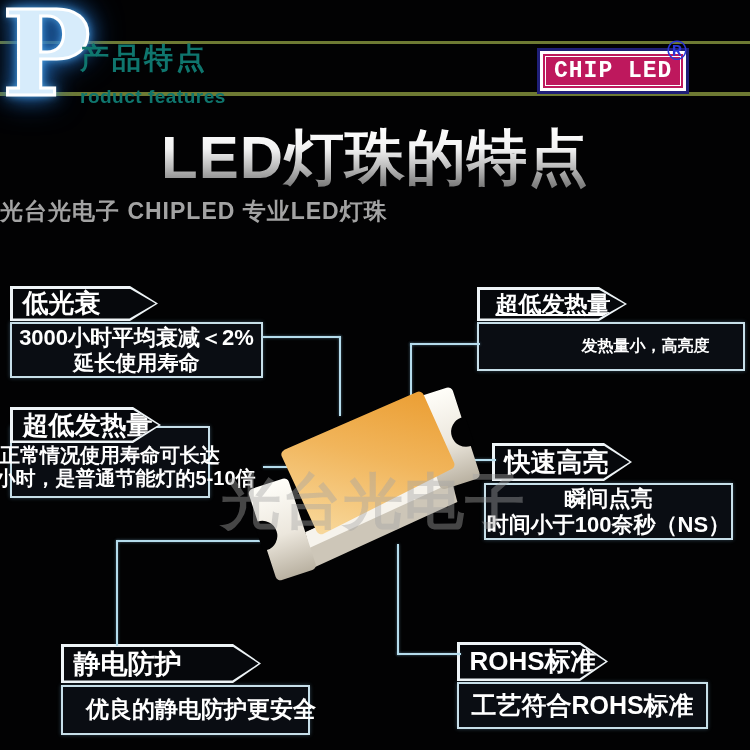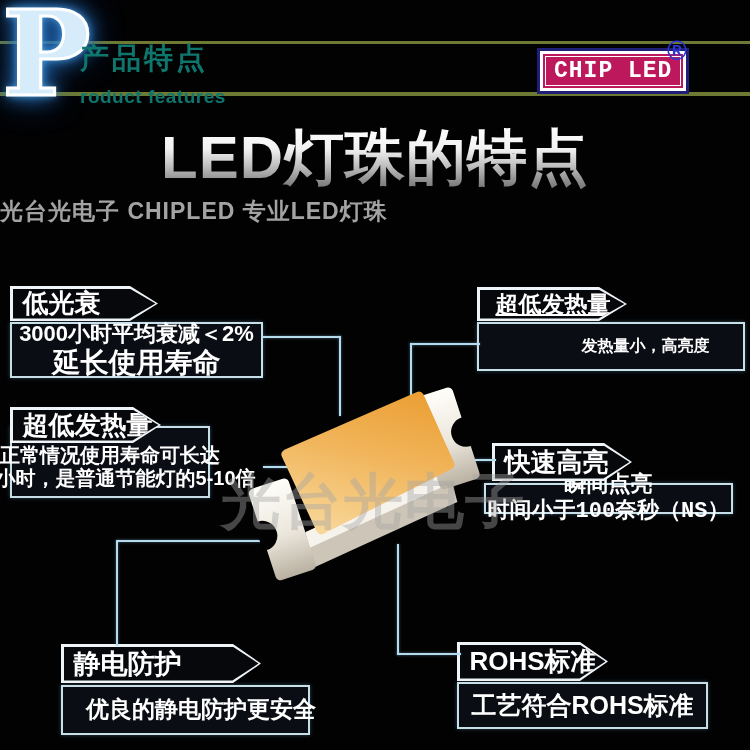--- a/index.html
+++ b/index.html
@@ -84,21 +84,21 @@
   <div class="conn" style="left:397px;top:544px;width:2px;height:111px;"></div>
   <div class="conn" style="left:397px;top:653px;width:64px;height:2px;"></div>
 
   <div class="pennant" style="left:10px;top:286px;width:148px;height:35px;">
     <div class="pennant-in" style="font-size:26px;">
         <span>低光衰</span>
       </div>
   </div>
   <div class="desc" style="left:10px;top:322px;width:253px;height:56px;">
     <div style="font-size:22px;">3000小时平均衰减＜2%</div>
-    <div style="font-size:28px;">延长使用寿命</div>
+    <div style="font-size:21px;">延长使用寿命</div>
   </div>
 
   <div class="desc" style="left:10px;top:426px;width:200px;height:72px;justify-content:flex-end;padding-bottom:5px;">
     <div style="font-size:20px;">正常情况使用寿命可长达</div>
     <div style="font-size:20px;">5万小时，是普通节能灯的5-10倍</div>
   </div>
   <div class="pennant" style="left:10px;top:407px;width:151px;height:36px;">
     <div class="pennant-in" style="font-size:26px;">
         <span>超低发热量</span>
       </div>
@@ -111,21 +111,21 @@
   </div>
   <div class="desc" style="left:477px;top:322px;width:268px;height:49px;padding-left:45px;">
     <div style="font-size:16px;margin-left:24px;">发热量小，高亮度</div>
   </div>
 
   <div class="pennant" style="left:492px;top:443px;width:140px;height:38px;">
     <div class="pennant-in" style="font-size:26px;">
         <span>快速高亮</span>
       </div>
   </div>
-  <div class="desc" style="left:484px;top:483px;width:249px;height:31px;font-family:Liberation Mono, monospace;">
+  <div class="desc" style="left:484px;top:483px;width:249px;height:57px;">
     <div style="font-size:22px;">瞬间点亮</div>
     <div style="font-size:22px;">时间小于100奈秒（NS）</div>
   </div>
 
   <div class="pennant" style="left:61px;top:644px;width:164px;height:39px;padding-left:36px;">
     <div class="pennant-in" style="font-size:27px;">
         <span>静电防护</span>
       </div>
   </div>
   <div class="desc" style="left:61px;top:685px;width:249px;height:50px;padding-left:31px;">

